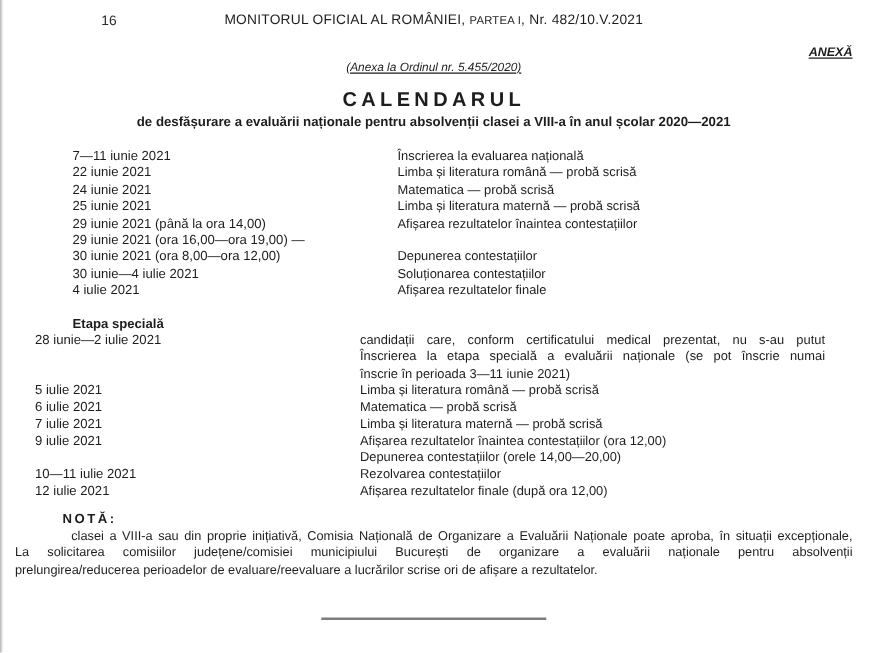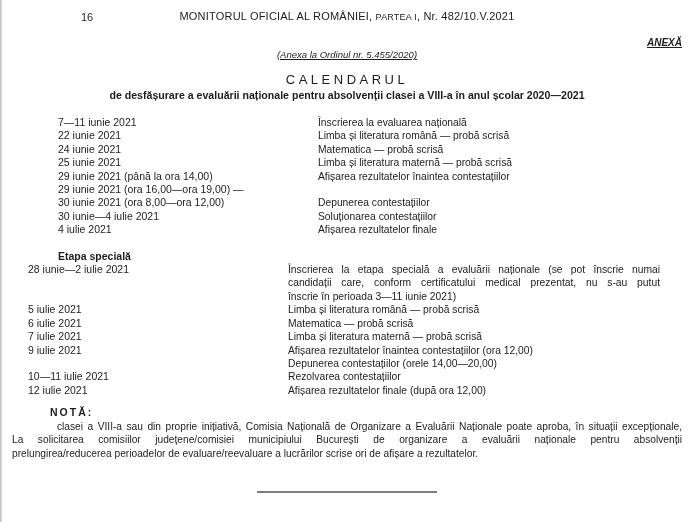--- a/index.html
+++ b/index.html
@@ -23,21 +23,21 @@
   .journal-title { text-align: center; letter-spacing: 0.2px; white-space: nowrap; }
   .journal-title .part { font-size: 9px; }
 
   
   .annex { text-align: right; font-style: italic; margin-top: 12px; line-height: 12px; }
   .annex-label { font-size: 10px; font-weight: bold; text-decoration: underline; }
   .annex-ref { font-size: 9.5px; text-decoration: underline; text-align: center; }
 
   
   .cal-title {
-    text-align: center; font-weight: normal; font-size: 13px;
+    text-align: center; font-weight: bold; font-size: 16px;
     letter-spacing: 3.5px; margin-top: 11px;
   }
   .cal-subtitle { text-align: center; font-weight: bold; font-size: 10.6px; margin-top: 2px; }
 
   
   .cal-table { margin: 15px 0 0 46px; font-size: 10.5px; line-height: 13.4px; }
   .cal-row { display: flex; align-items: flex-start; }
   .cell-date { width: 260px; flex: none; }
   .cell-event { width: 372px; flex: none; font-size: 10.3px; }
   .special-heading { font-weight: bold; margin: 13px 0 0 46px; font-size: 10.5px; line-height: 13.4px; }
@@ -114,22 +114,22 @@
       <div class="cell-event">Afișarea rezultatelor finale</div>
     </div>
   </div>
 
   <div class="special-heading">Etapa specială</div>
 
   <div class="cal-table special">
     <div class="cal-row">
       <div class="cell-date">28 iunie—2 iulie 2021</div>
       <div class="cell-event">
+          <div class="jline">candidații care, conform certificatului medical prezentat, nu s-au putut</div>
           <div class="jline">Înscrierea la etapa specială a evaluării naționale (se pot înscrie numai</div>
-          <div class="jline">candidații care, conform certificatului medical prezentat, nu s-au putut</div>
           <div>înscrie în perioada 3—11 iunie 2021)</div>
         </div>
     </div>
     <div class="cal-row">
       <div class="cell-date">5 iulie 2021</div>
       <div class="cell-event">Limba și literatura română — probă scrisă</div>
     </div>
     <div class="cal-row">
       <div class="cell-date">6 iulie 2021</div>
       <div class="cell-event">Matematica — probă scrisă</div>

